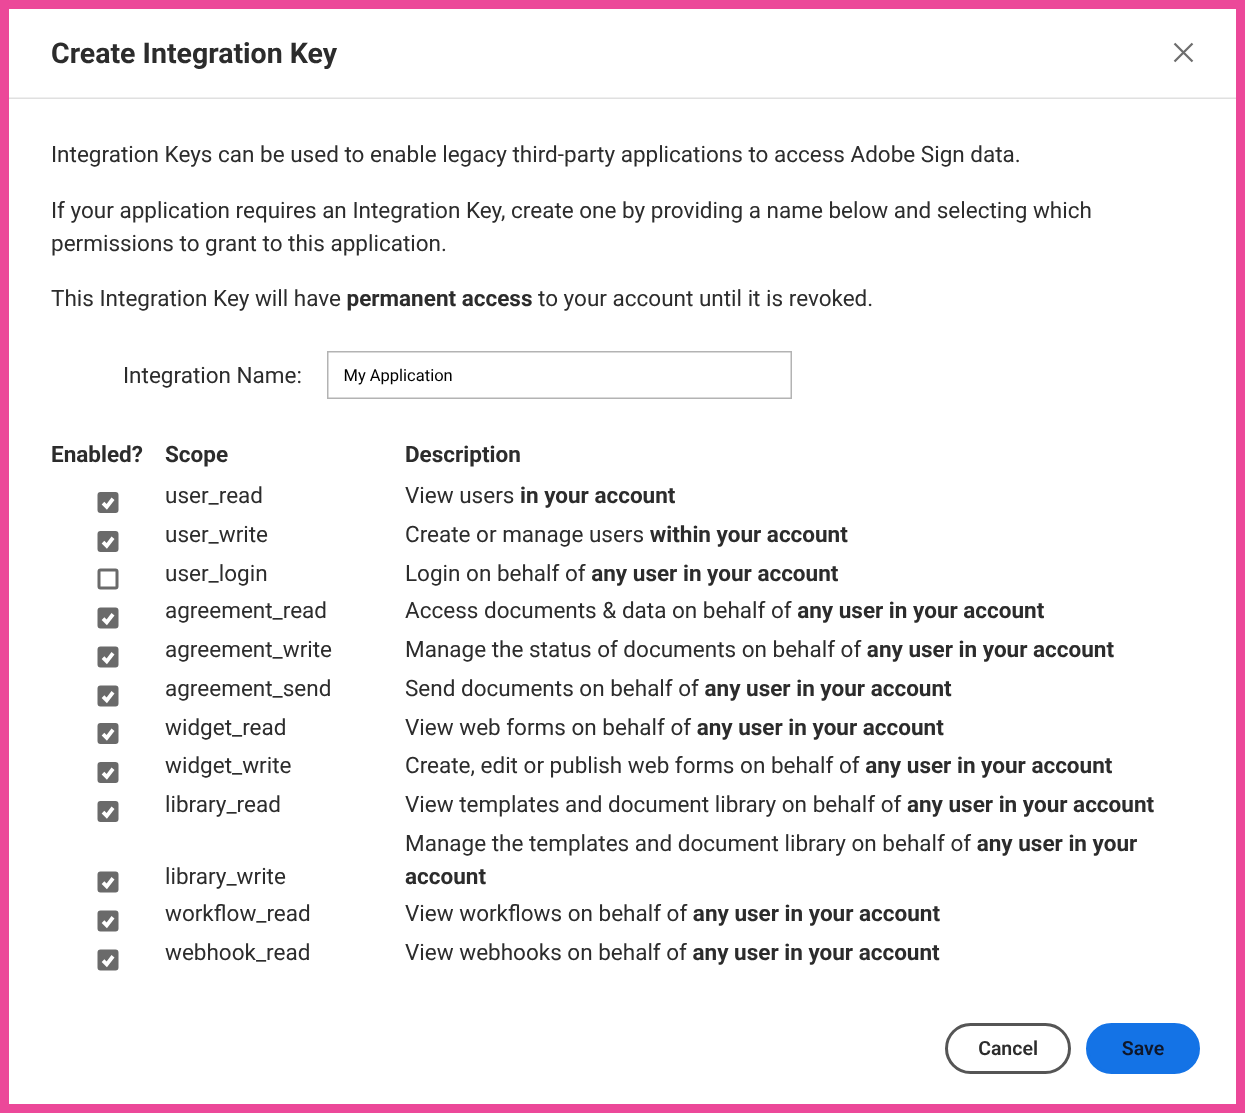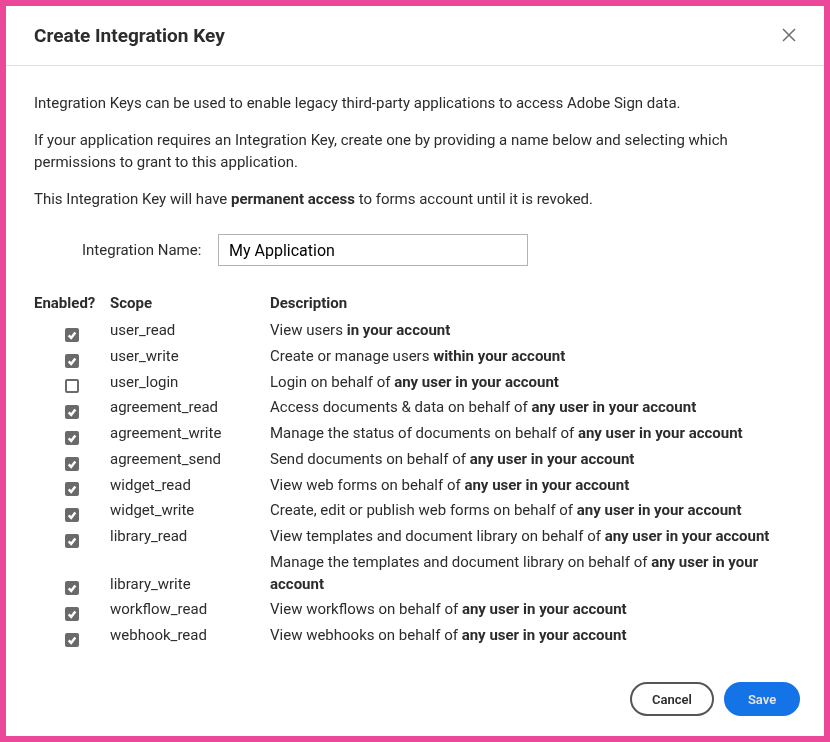--- a/index.html
+++ b/index.html
@@ -67,21 +67,21 @@
       margin-left: 48px;
     }
     .name-label {
       width: 136px;
     }
     .name-input {
       width: 310px;
       height: 32px;
       border: 1px solid #b3b3b3;
       padding: 4px 10px;
-      font-size: 16px;
+      font-size: 11px;
       font-family: inherit;
     }
     .perm-table {
       width: 100%;
     }
     .perm-header {
       display: flex;
       font-weight: 700;
       margin-bottom: 6px;
     }
@@ -148,42 +148,42 @@
       padding: 0 20px;
     }
     .btn-secondary {
       background: #fff;
       border: 2px solid #555;
       color: #2c2c2c;
     }
     .btn-primary {
       background: #1473e6;
       border: 2px solid #1473e6;
-      color: #e5e5e5;
+      color: #0f172a;
     }
   </style>
 </head>
 <body>
 
 <div class="dialog">
   <div class="dialog-header">
     <div class="dialog-title">Create Integration Key</div>
     <div class="close-btn">
       <svg viewBox="0 0 14 14">
           <path d="M1 1 L13 13 M13 1 L1 13" fill="none"></path>
         </svg>
     </div>
   </div>
 
   <div class="dialog-body">
     <div class="intro">
       <p>Integration Keys can be used to enable legacy third-party applications to access Adobe Sign data.</p>
       <p>If your application requires an Integration Key, create one by providing a name below and selecting which permissions to grant to this application.</p>
       <p>
-        <span>This Integration Key will have </span><strong>permanent access</strong><span> to forms account until it is revoked.</span>
+        <span>This Integration Key will have </span><strong>permanent access</strong><span> to your account until it is revoked.</span>
       </p>
     </div>
 
     <div class="name-row">
       <label class="name-label">Integration Name:</label>
       <input type="text" class="name-input" value="My Application" style="">
     </div>
 
     <div class="perm-table">
       <div class="perm-header">

